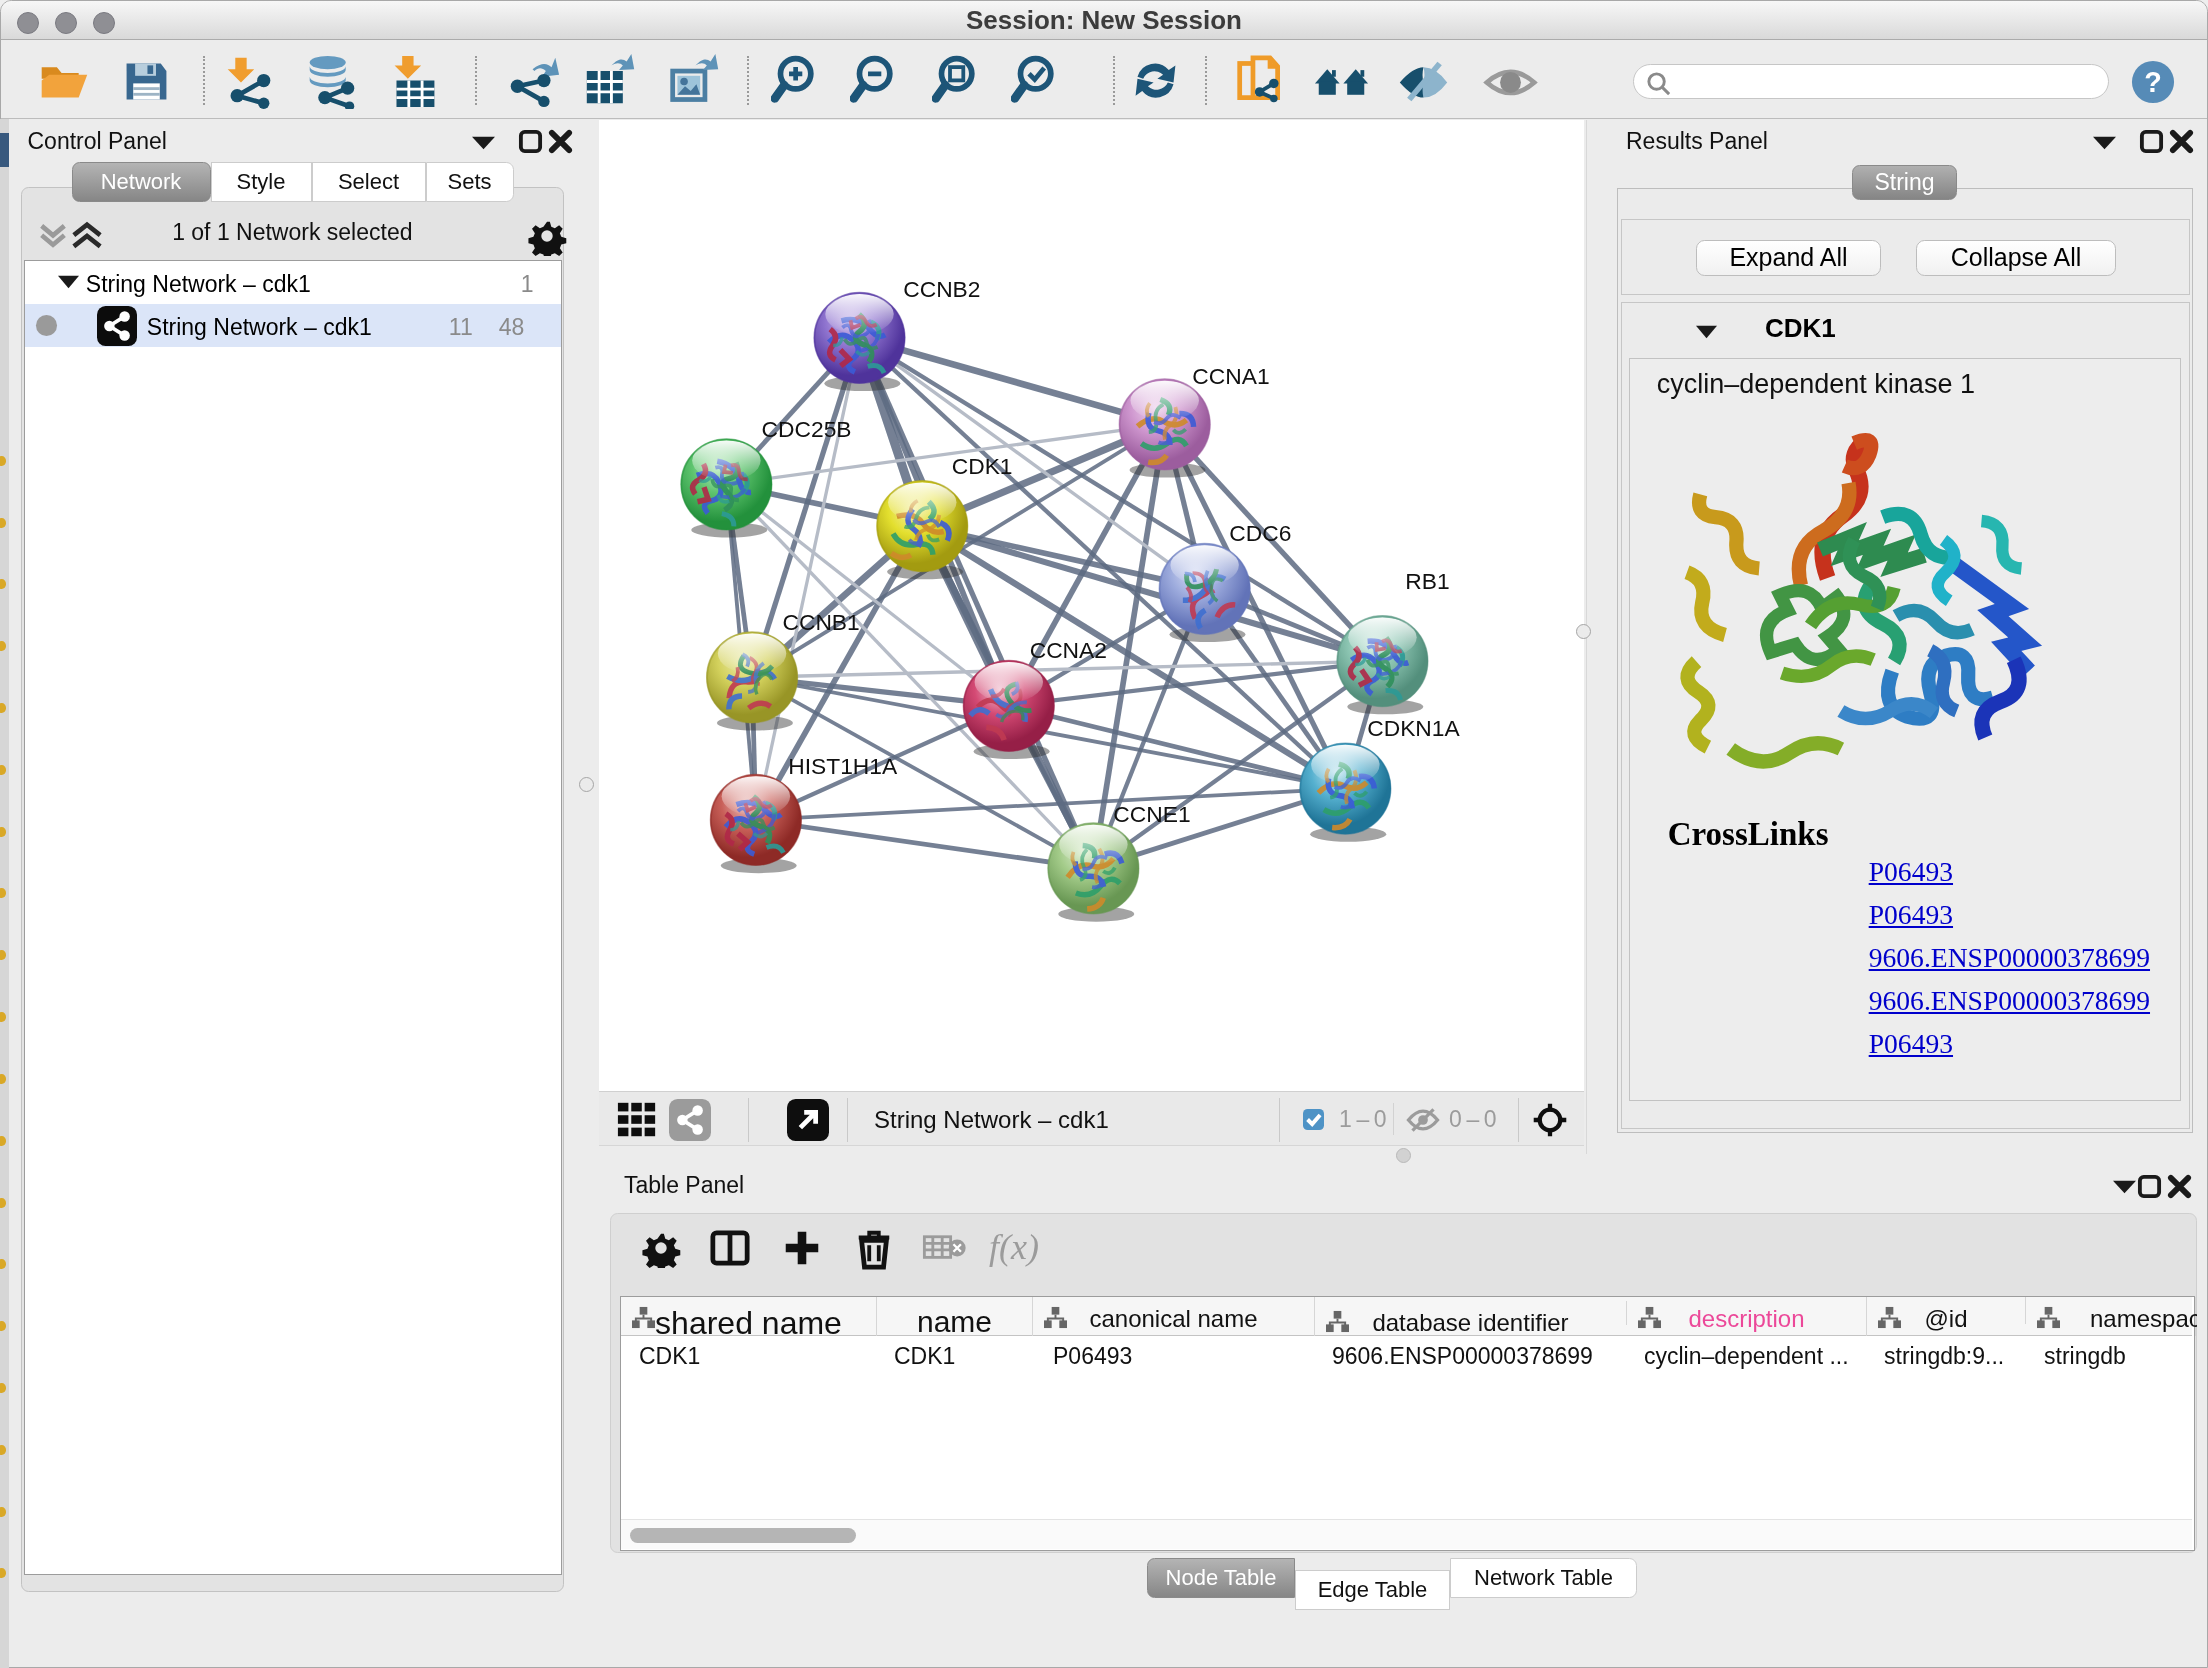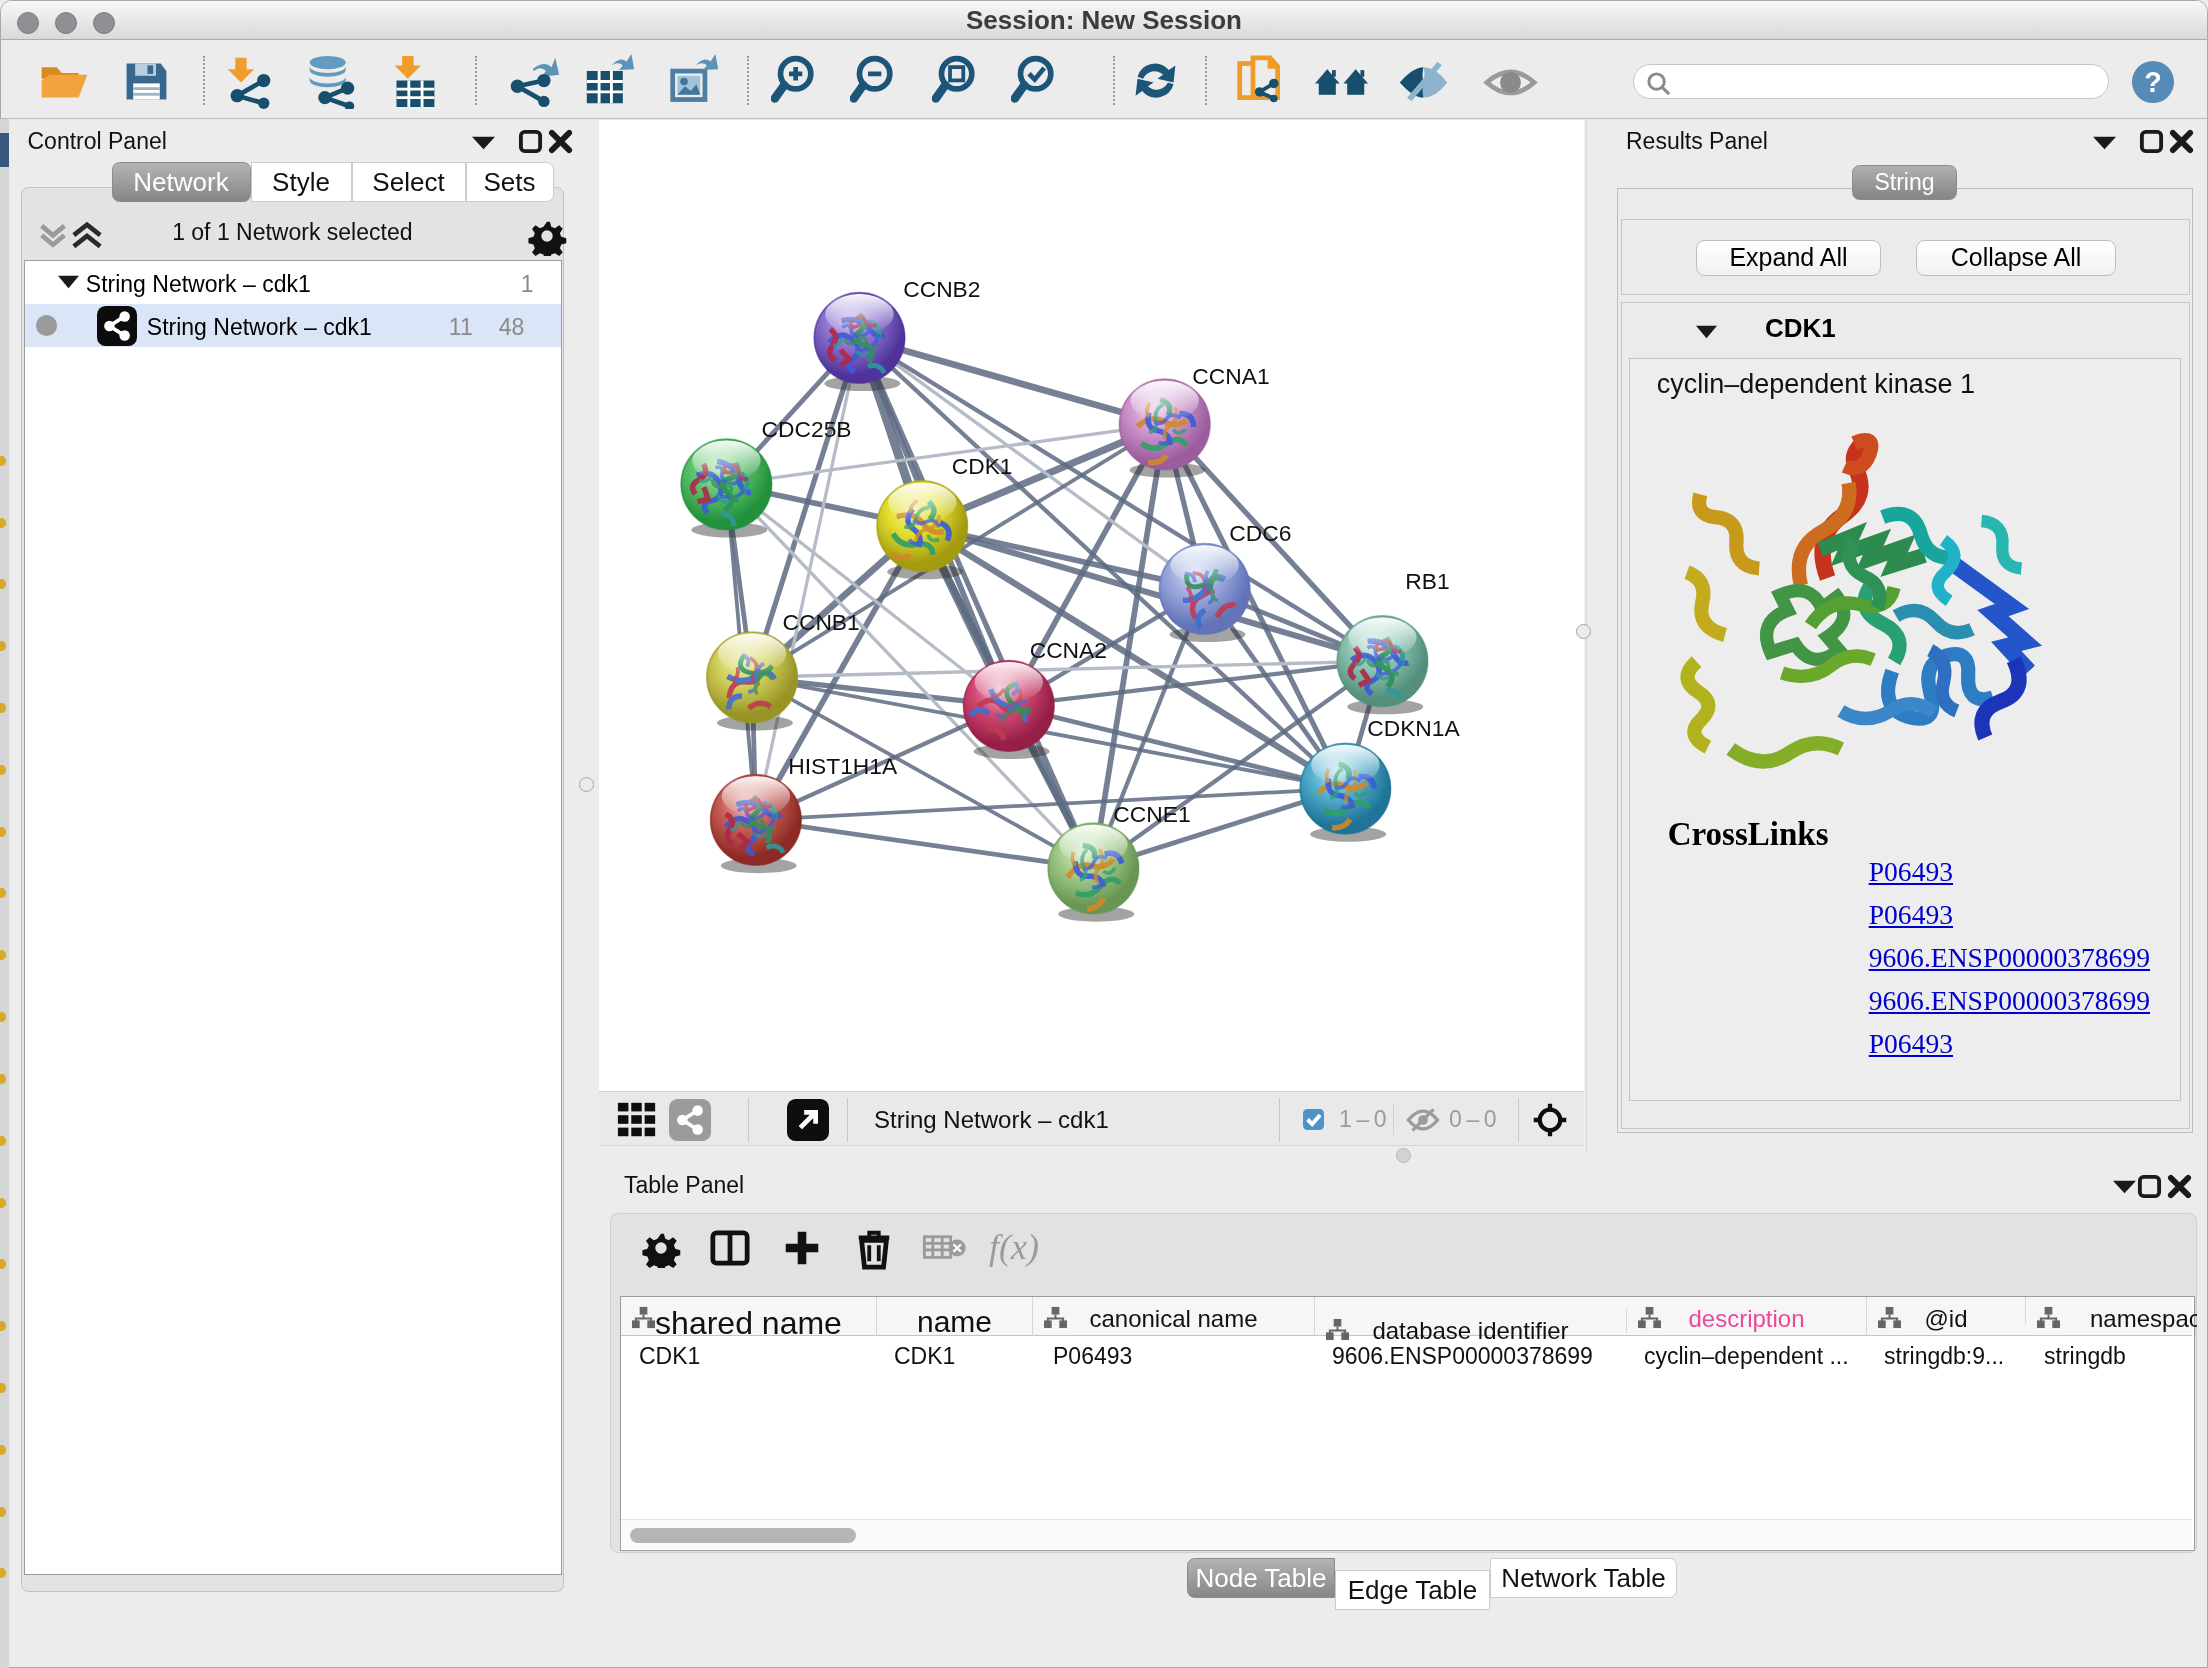--- a/index.html
+++ b/index.html
@@ -12,21 +12,21 @@
 
 #toolbar { position:absolute; left:0; top:40px; width:100%; height:78px; background:#ececec; border-bottom:1px solid #bcbcbc; }
 .tbi { position:absolute; top:13.3px; }
 .tbsep { position:absolute; top:15px; width:0; height:49px; border-left:2.9px dotted #9a9a9a; }
 #searchbox { position:absolute; left:1632px; top:23px; width:476px; height:35px; background:#ffffff; border:1.9px solid #c6c6c6; border-radius:18px; }
 
 .phead { font-size:23px; color:#111; }
 
 #cpanel { position:absolute; left:9.5px; top:119px; width:561px; height:1481px; background:#ececec; }
 #cpbox { position:absolute; left:10.5px; top:67px; width:543px; height:1405px; background:#e3e3e3; border:1.9px solid #c2c2c2; border-radius:7.6px; }
-.tab { position:absolute; top:42px; height:40px; background:#ffffff; border:1px solid #cccccc; font-size:26px; color:#111; text-align:center; line-height:38px; z-index:5;margin-left:40px; }
+.tab { position:absolute; top:42px; height:40px; background:#ffffff; border:1px solid #cccccc; font-size:22px; color:#111; text-align:center; line-height:38px; z-index:5; }
 .tabsel { background:linear-gradient(#b4b4b4,#868686); color:#ffffff; border-color:#8a8a8a; }
 #cptree { position:absolute; left:13.3px; top:140px; width:538px; height:1315px; background:#ffffff; border:1.9px solid #9c9c9c; }
 .trow { position:absolute; left:0; width:100%; height:43px; font-size:23px; color:#000; }
 
 #canvas { position:absolute; left:598px; top:119px; width:985px; height:971px; background:#ffffff; }
 #canvasbar { position:absolute; left:598px; top:1090px; width:985px; height:55px; background:#e9e9e9; border-top:1px solid #d0d0d0; border-bottom:1px solid #d6d6d6; }
 #canvasgap { position:absolute; left:598px; top:1146px; width:1601px; height:16px; background:#ececec; }
 
 #rpanel { position:absolute; left:1585px; top:119px; width:614px; height:1034px; background:#ececec; border-left:1px solid #d8d8d8; }
 
@@ -648,21 +648,21 @@
 <svg style="position:absolute;left:9.5px;top:8.6px;" width="25" height="23" viewBox="0 0 26 24">
             <g fill="#666">
               <rect x="9" y="1" width="8" height="8"></rect>
               <rect x="1" y="15" width="8" height="8"></rect>
               <rect x="17" y="15" width="8" height="8"></rect>
             </g>
             <path d="M13 9 v4 M5 19 v-6 h16 v6" stroke="#666" stroke-width="2" fill="none"></path>
           </svg>
 <div style="position:absolute;left:0;top:7.6px;width:100%;text-align:center;font-size:24px;color:#111;white-space:nowrap;overflow:hidden;">canonical name</div>
 </div>
-<div style="position:absolute;left:694px;top:12px;width:312px;height:24px;border-right:1.9px solid #d6d6d6;">
+<div style="position:absolute;left:694px;top:4px;width:312px;height:24px;border-right:1.9px solid #d6d6d6;">
 <svg style="position:absolute;left:9.5px;top:8.6px;" width="25" height="23" viewBox="0 0 26 24">
             <g fill="#666">
               <rect x="9" y="1" width="8" height="8"></rect>
               <rect x="1" y="15" width="8" height="8"></rect>
               <rect x="17" y="15" width="8" height="8"></rect>
             </g>
             <path d="M13 9 v4 M5 19 v-6 h16 v6" stroke="#666" stroke-width="2" fill="none"></path>
           </svg>
 <div style="position:absolute;left:0;top:7.6px;width:100%;text-align:center;font-size:24px;color:#111;white-space:nowrap;overflow:hidden;">database identifier</div>
 </div>

